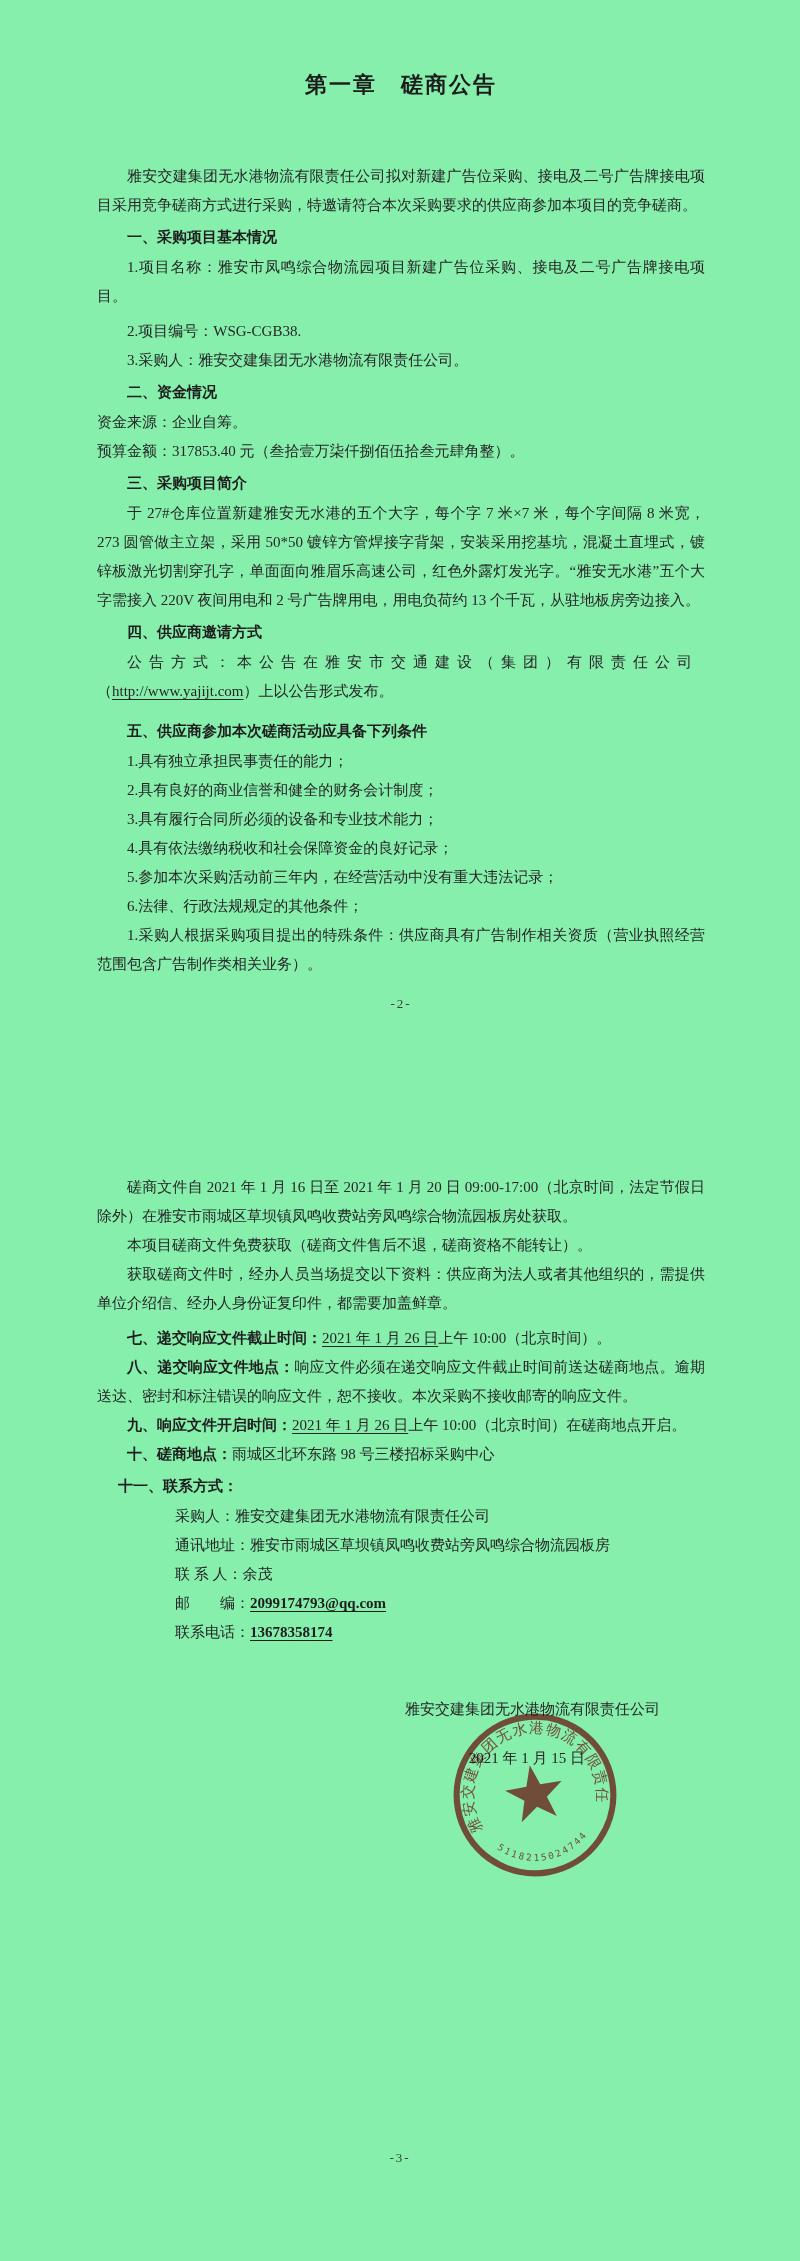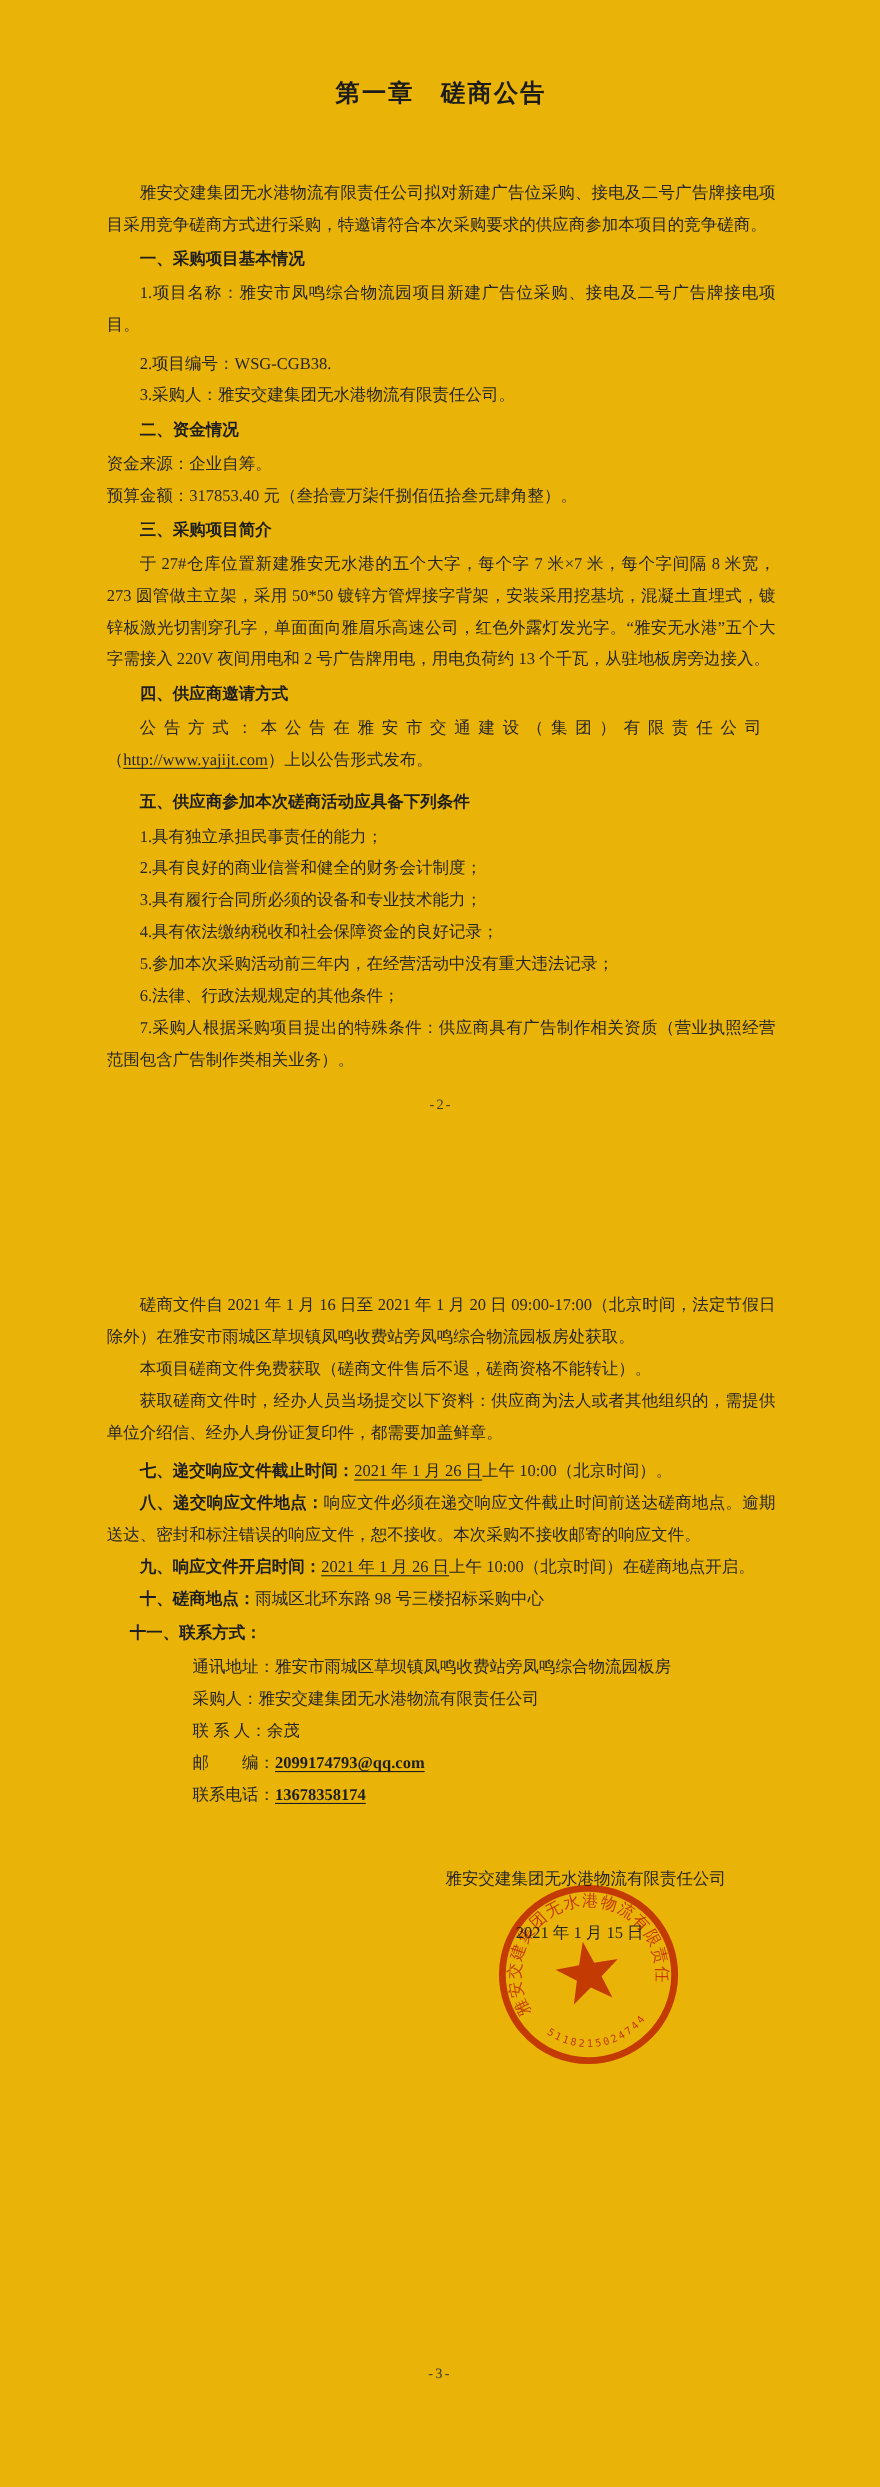--- a/index.html
+++ b/index.html
@@ -6,41 +6,41 @@
   body{
     background:#fbfbfa;
     font-family:"Liberation Serif","DejaVu Serif",serif;
     color:#262626;
   }
   .page{
     position:relative;
     width:800px;
     height:2261px;
     margin:0 auto;
-    background:#eab308;
+    background:#86efac;
     overflow:hidden;
   }
   .content{
     padding:70px 95px 0 97px;
     font-size:15px;
     line-height:29px;
   }
   .doc-title{
     text-align:center;
     font-size:22px;
     font-weight:bold;
     color:#1c1c1c;
     letter-spacing:2px;
     margin:0 0 62px 0;
     line-height:30px;
   }
   p{margin:0;text-align:justify;}
   .indent{text-indent:2em;}
   .heading{
-    font-family:Liberation Serif, serif;
+    font-family:Liberation Sans, sans-serif;
     font-weight:700;
     color:#1e1e1e;
     margin:2px 0;
     text-indent:2em;
   }
   .spread{letter-spacing:7px;}
   .u{text-decoration:underline;text-underline-offset:3px;}
   .bold-inline{
     font-family:Liberation Serif, serif;
     font-weight:700;
@@ -121,21 +121,21 @@
     <p><span>（</span><span class="u">http://www.yajijt.com</span><span>）上以公告形式发布。</span></p>
 
     <div class="gap-m"></div>
     <p class="heading">五、供应商参加本次磋商活动应具备下列条件</p>
     <p class="indent">1.具有独立承担民事责任的能力；</p>
     <p class="indent">2.具有良好的商业信誉和健全的财务会计制度；</p>
     <p class="indent">3.具有履行合同所必须的设备和专业技术能力；</p>
     <p class="indent">4.具有依法缴纳税收和社会保障资金的良好记录；</p>
     <p class="indent">5.参加本次采购活动前三年内，在经营活动中没有重大违法记录；</p>
     <p class="indent">6.法律、行政法规规定的其他条件；</p>
-    <p class="indent">7.采购人根据采购项目提出的特殊条件：供应商具有广告制作相关资质（营业执照经营范围包含广告制作类相关业务）。</p>
+    <p class="indent">1.采购人根据采购项目提出的特殊条件：供应商具有广告制作相关资质（营业执照经营范围包含广告制作类相关业务）。</p>
 
 
     <p class="footer-num">-2-</p>
 
     <div class="pagebreak-spacer"></div>
 
     <p class="indent">磋商文件自 2021 年 1 月 16 日至 2021 年 1 月 20 日 09:00-17:00（北京时间，法定节假日除外）在雅安市雨城区草坝镇凤鸣收费站旁凤鸣综合物流园板房处获取。</p>
     <p class="indent">本项目磋商文件免费获取（磋商文件售后不退，磋商资格不能转让）。</p>
     <p class="indent">获取磋商文件时，经办人员当场提交以下资料：供应商为法人或者其他组织的，需提供单位介绍信、经办人身份证复印件，都需要加盖鲜章。</p>
 
@@ -143,22 +143,22 @@
     <p class="indent"><span class="bold-inline">七、递交响应文件截止时间：</span><span class="u">2021 年 1 月 26 日</span><span>上午 10:00（北京时间）。</span></p>
 
     <p class="indent"><span class="bold-inline">八、递交响应文件地点：</span><span>响应文件必须在递交响应文件截止时间前送达磋商地点。逾期送达、密封和标注错误的响应文件，恕不接收。本次采购不接收邮寄的响应文件。</span></p>
 
     <p class="indent"><span class="bold-inline">九、响应文件开启时间：</span><span class="u">2021 年 1 月 26 日</span><span>上午 10:00（北京时间）在磋商地点开启。</span></p>
 
     <p class="indent"><span class="bold-inline">十、磋商地点：</span><span>雨城区北环东路 98 号三楼招标采购中心</span></p>
 
     <p class="heading" style="text-indent:1.4em;">十一、联系方式：</p>
 
+    <p class="contact-row"><span>采购人：</span><span>雅安交建集团无水港物流有限责任公司</span></p>
     <p class="contact-row"><span>通讯地址：</span><span>雅安市雨城区草坝镇凤鸣收费站旁凤鸣综合物流园板房</span></p>
-    <p class="contact-row"><span>采购人：</span><span>雅安交建集团无水港物流有限责任公司</span></p>
     <p class="contact-row"><span>联 系 人：</span><span>余茂</span></p>
     <p class="contact-row"><span>邮　　编：</span><span class="u bold-inline">2099174793@qq.com</span></p>
     <p class="contact-row"><span>联系电话：</span><span class="u bold-inline">13678358174</span></p>
 
     <p class="sig-company">雅安交建集团无水港物流有限责任公司</p>
     <p class="sig-date">2021 年 1 月 15 日</p>
   </div>
 
   <svg class="stamp" viewBox="0 0 200 200" xmlns="http://www.w3.org/2000/svg" aria-hidden="true">
     <defs>

